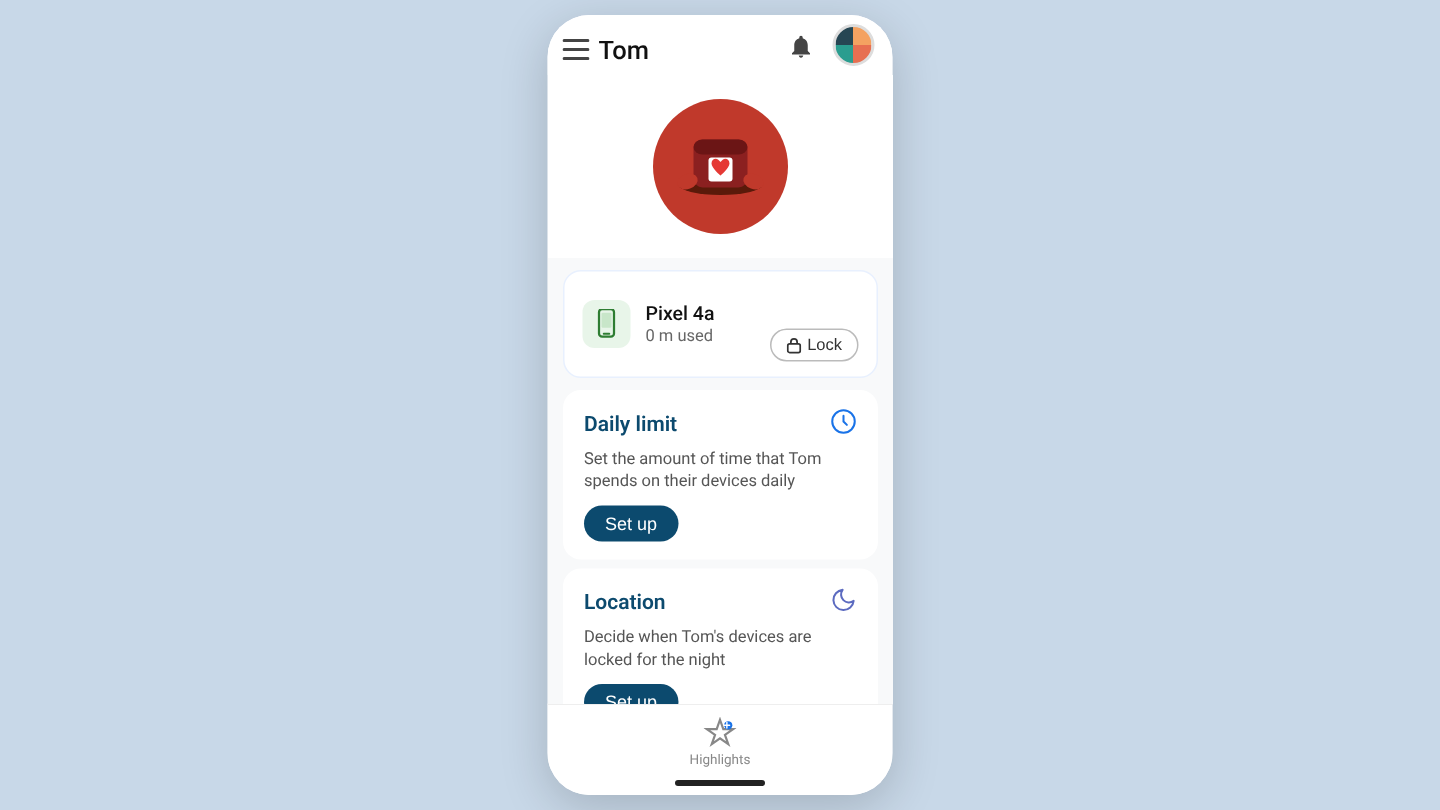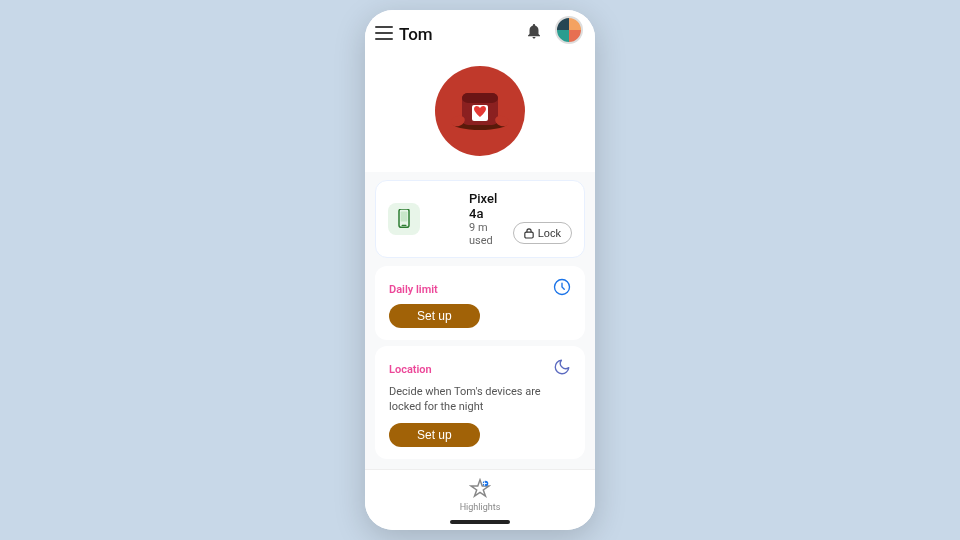--- a/index.html
+++ b/index.html
@@ -108,21 +108,20 @@
       background: #e8f5e9;
       border-radius: 8px;
       display: flex;
       align-items: center;
       justify-content: center;
       font-size: 16px;
       color: #2e7d32;
     }
     .device-info {
       flex: 1;
-      margin-left: 39px;
     }
     .device-name {
       font-size: 13px;
       font-weight: 500;
       color: #111;
     }
     .device-usage {
       font-size: 11px;
       color: #666;
     }
@@ -146,39 +145,39 @@
       border-radius: 12px;
       padding: 12px 14px;
     }
     .section-header {
       display: flex;
       justify-content: space-between;
       align-items: center;
       margin-bottom: 4px;
     }
     .section-title {
-      font-size: 11px;
+      font-size: 14px;
       font-weight: 600;
-      color: #ec4899;
+      color: #0c4a6e;
     }
     .section-icon {
       font-size: 16px;
     }
     .section-desc {
       font-size: 11px;
       color: #555;
       margin-bottom: 8px;
       line-height: 1.4;
     }
     .setup-btn {
-      background: #a16207;
+      background: #0c4a6e;
       color: #fff;
       border: none;
       border-radius: 16px;
-      padding: 5px 28px;
+      padding: 5px 14px;
       font-size: 12px;
       font-weight: 500;
       cursor: pointer;
     }
     .bottom-nav {
       background: #fff;
       display: flex;
       justify-content: flex-end;
       align-items: center;
       padding: 8px 0 4px 0;
@@ -261,41 +260,42 @@
     <div class="device-card">
       <div class="device-icon-wrap">
         <svg width="16" height="20" viewBox="0 0 16 24" fill="none">
           <rect x="2" y="0" width="12" height="22" rx="2.5" stroke="#2e7d32" stroke-width="1.8" fill="none"></rect>
           <rect x="5" y="19" width="6" height="1.5" rx="0.75" fill="#2e7d32"></rect>
           <rect x="4" y="3" width="8" height="12" rx="1" fill="#c8e6c9"></rect>
         </svg>
       </div>
       <div class="device-info">
         <div class="device-name">Pixel 4a</div>
-        <div class="device-usage">9 m used</div>
+        <div class="device-usage">0 m used</div>
       </div>
       <button class="lock-btn">
         <svg width="10" height="12" viewBox="0 0 12 14" fill="none">
           <rect x="1" y="6" width="10" height="7" rx="1.5" stroke="#333" stroke-width="1.4" fill="none"></rect>
           <path d="M3.5 6V4.5a2.5 2.5 0 0 1 5 0V6" stroke="#333" stroke-width="1.4" fill="none"></path>
         </svg>
         <span>Lock</span>
       </button>
     </div>
 
     <div class="section-card">
       <div class="section-header">
         <span class="section-title">Daily limit</span>
         <span class="section-icon">
           <svg width="18" height="18" viewBox="0 0 24 24" fill="none">
             <circle cx="12" cy="12" r="10" stroke="#1a73e8" stroke-width="1.8" fill="none"></circle>
             <path d="M12 7v5l3 3" stroke="#1a73e8" stroke-width="1.8" stroke-linecap="round"></path>
           </svg>
         </span>
       </div>
+      <div class="section-desc">Set the amount of time that Tom spends on their devices daily</div>
       <button class="setup-btn">Set up</button>
     </div>
 
     <div class="section-card">
       <div class="section-header">
         <span class="section-title">Location</span>
         <span class="section-icon">
           <svg width="18" height="18" viewBox="0 0 24 24" fill="none">
             <path d="M21 12.79A9 9 0 1 1 11.21 3 7 7 0 0 0 21 12.79z" stroke="#5c6bc0" stroke-width="1.8" fill="none" stroke-linecap="round" stroke-linejoin="round"></path>
           </svg>

